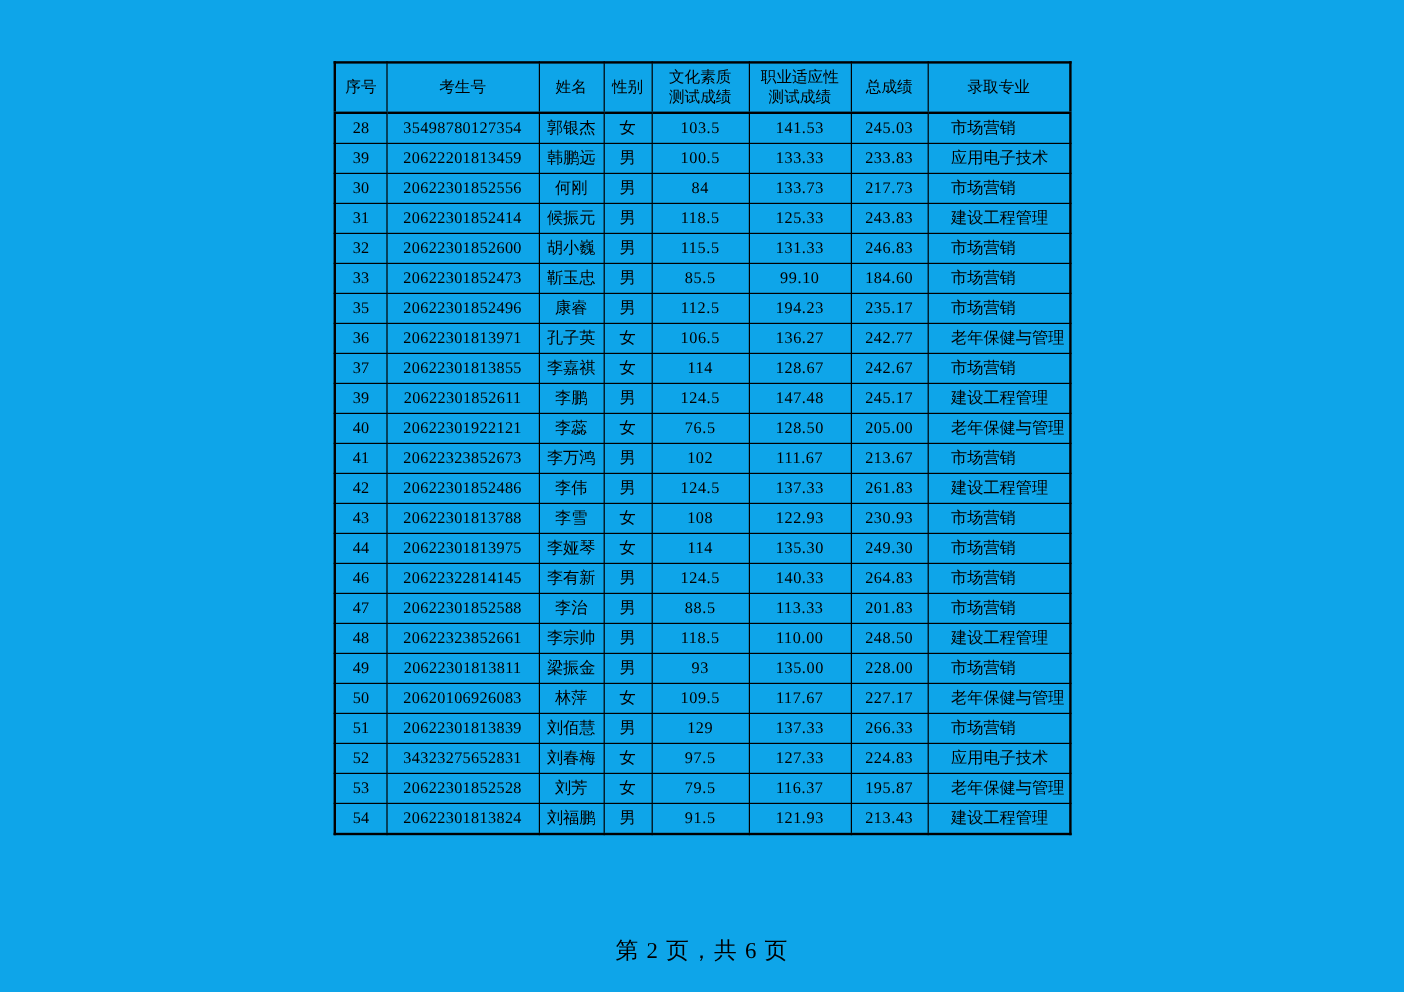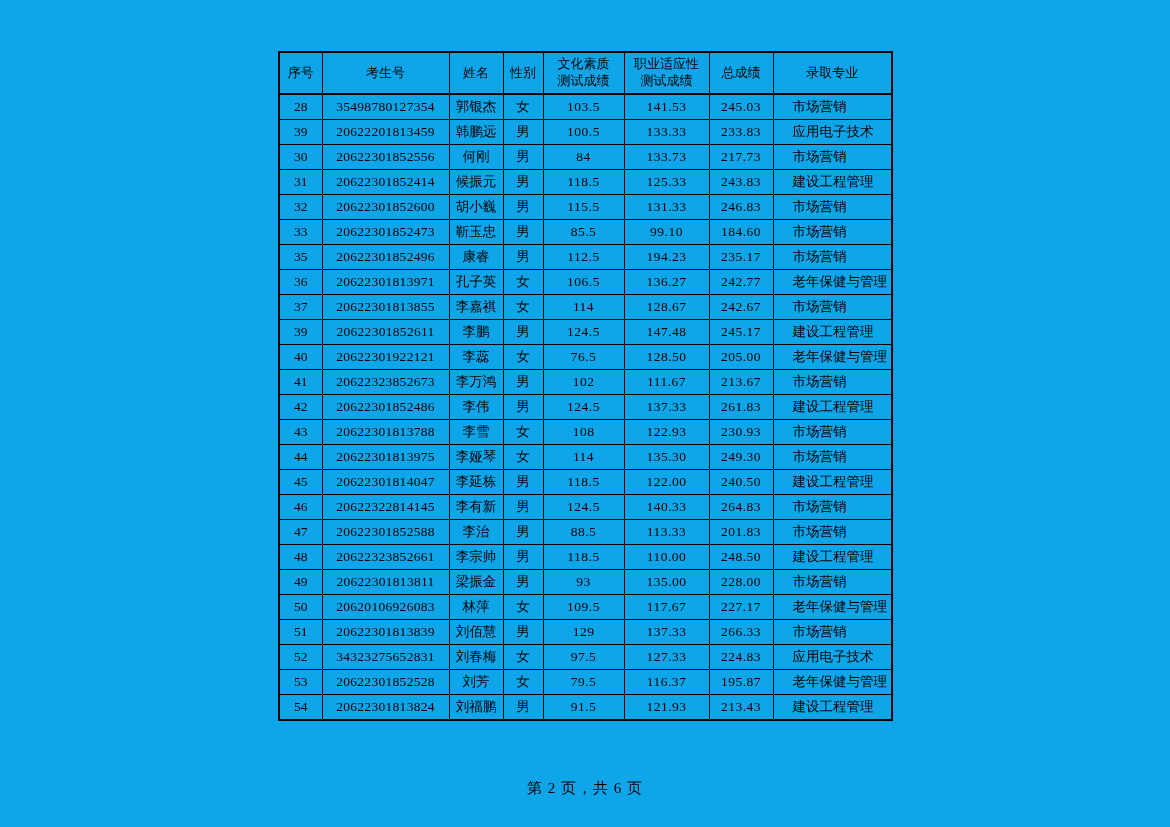--- a/index.html
+++ b/index.html
@@ -60,21 +60,21 @@
     text-align: left;
     padding-left: 19px;
     margin-left: 36px;
   }
   .footer {
     position: absolute;
     left: 0;
     top: 779px;
     width: 1170px;
     text-align: center;
-    font-size: 15px;
+    font-size: 19px;
     letter-spacing: 1px;
   }
 </style>
 </head>
 <body>
 
 <div class="page">
 
   <div class="table-wrap">
     <table class="results">
@@ -247,30 +247,20 @@
             <td class="col-0">44</td>
             <td class="col-1">20622301813975</td>
             <td class="col-2">李娅琴</td>
             <td class="col-3">女</td>
             <td class="col-4">114</td>
             <td class="col-5">135.30</td>
             <td class="col-6">249.30</td>
             <td class="col-7">市场营销</td>
           </tr>
           <tr>
-            <td class="col-0">45</td>
-            <td class="col-1">20622301814047</td>
-            <td class="col-2">李延栋</td>
-            <td class="col-3">男</td>
-            <td class="col-4">118.5</td>
-            <td class="col-5">122.00</td>
-            <td class="col-6">240.50</td>
-            <td class="col-7">建设工程管理</td>
-          </tr>
-          <tr>
             <td class="col-0">46</td>
             <td class="col-1">20622322814145</td>
             <td class="col-2">李有新</td>
             <td class="col-3">男</td>
             <td class="col-4">124.5</td>
             <td class="col-5">140.33</td>
             <td class="col-6">264.83</td>
             <td class="col-7">市场营销</td>
           </tr>
           <tr>

